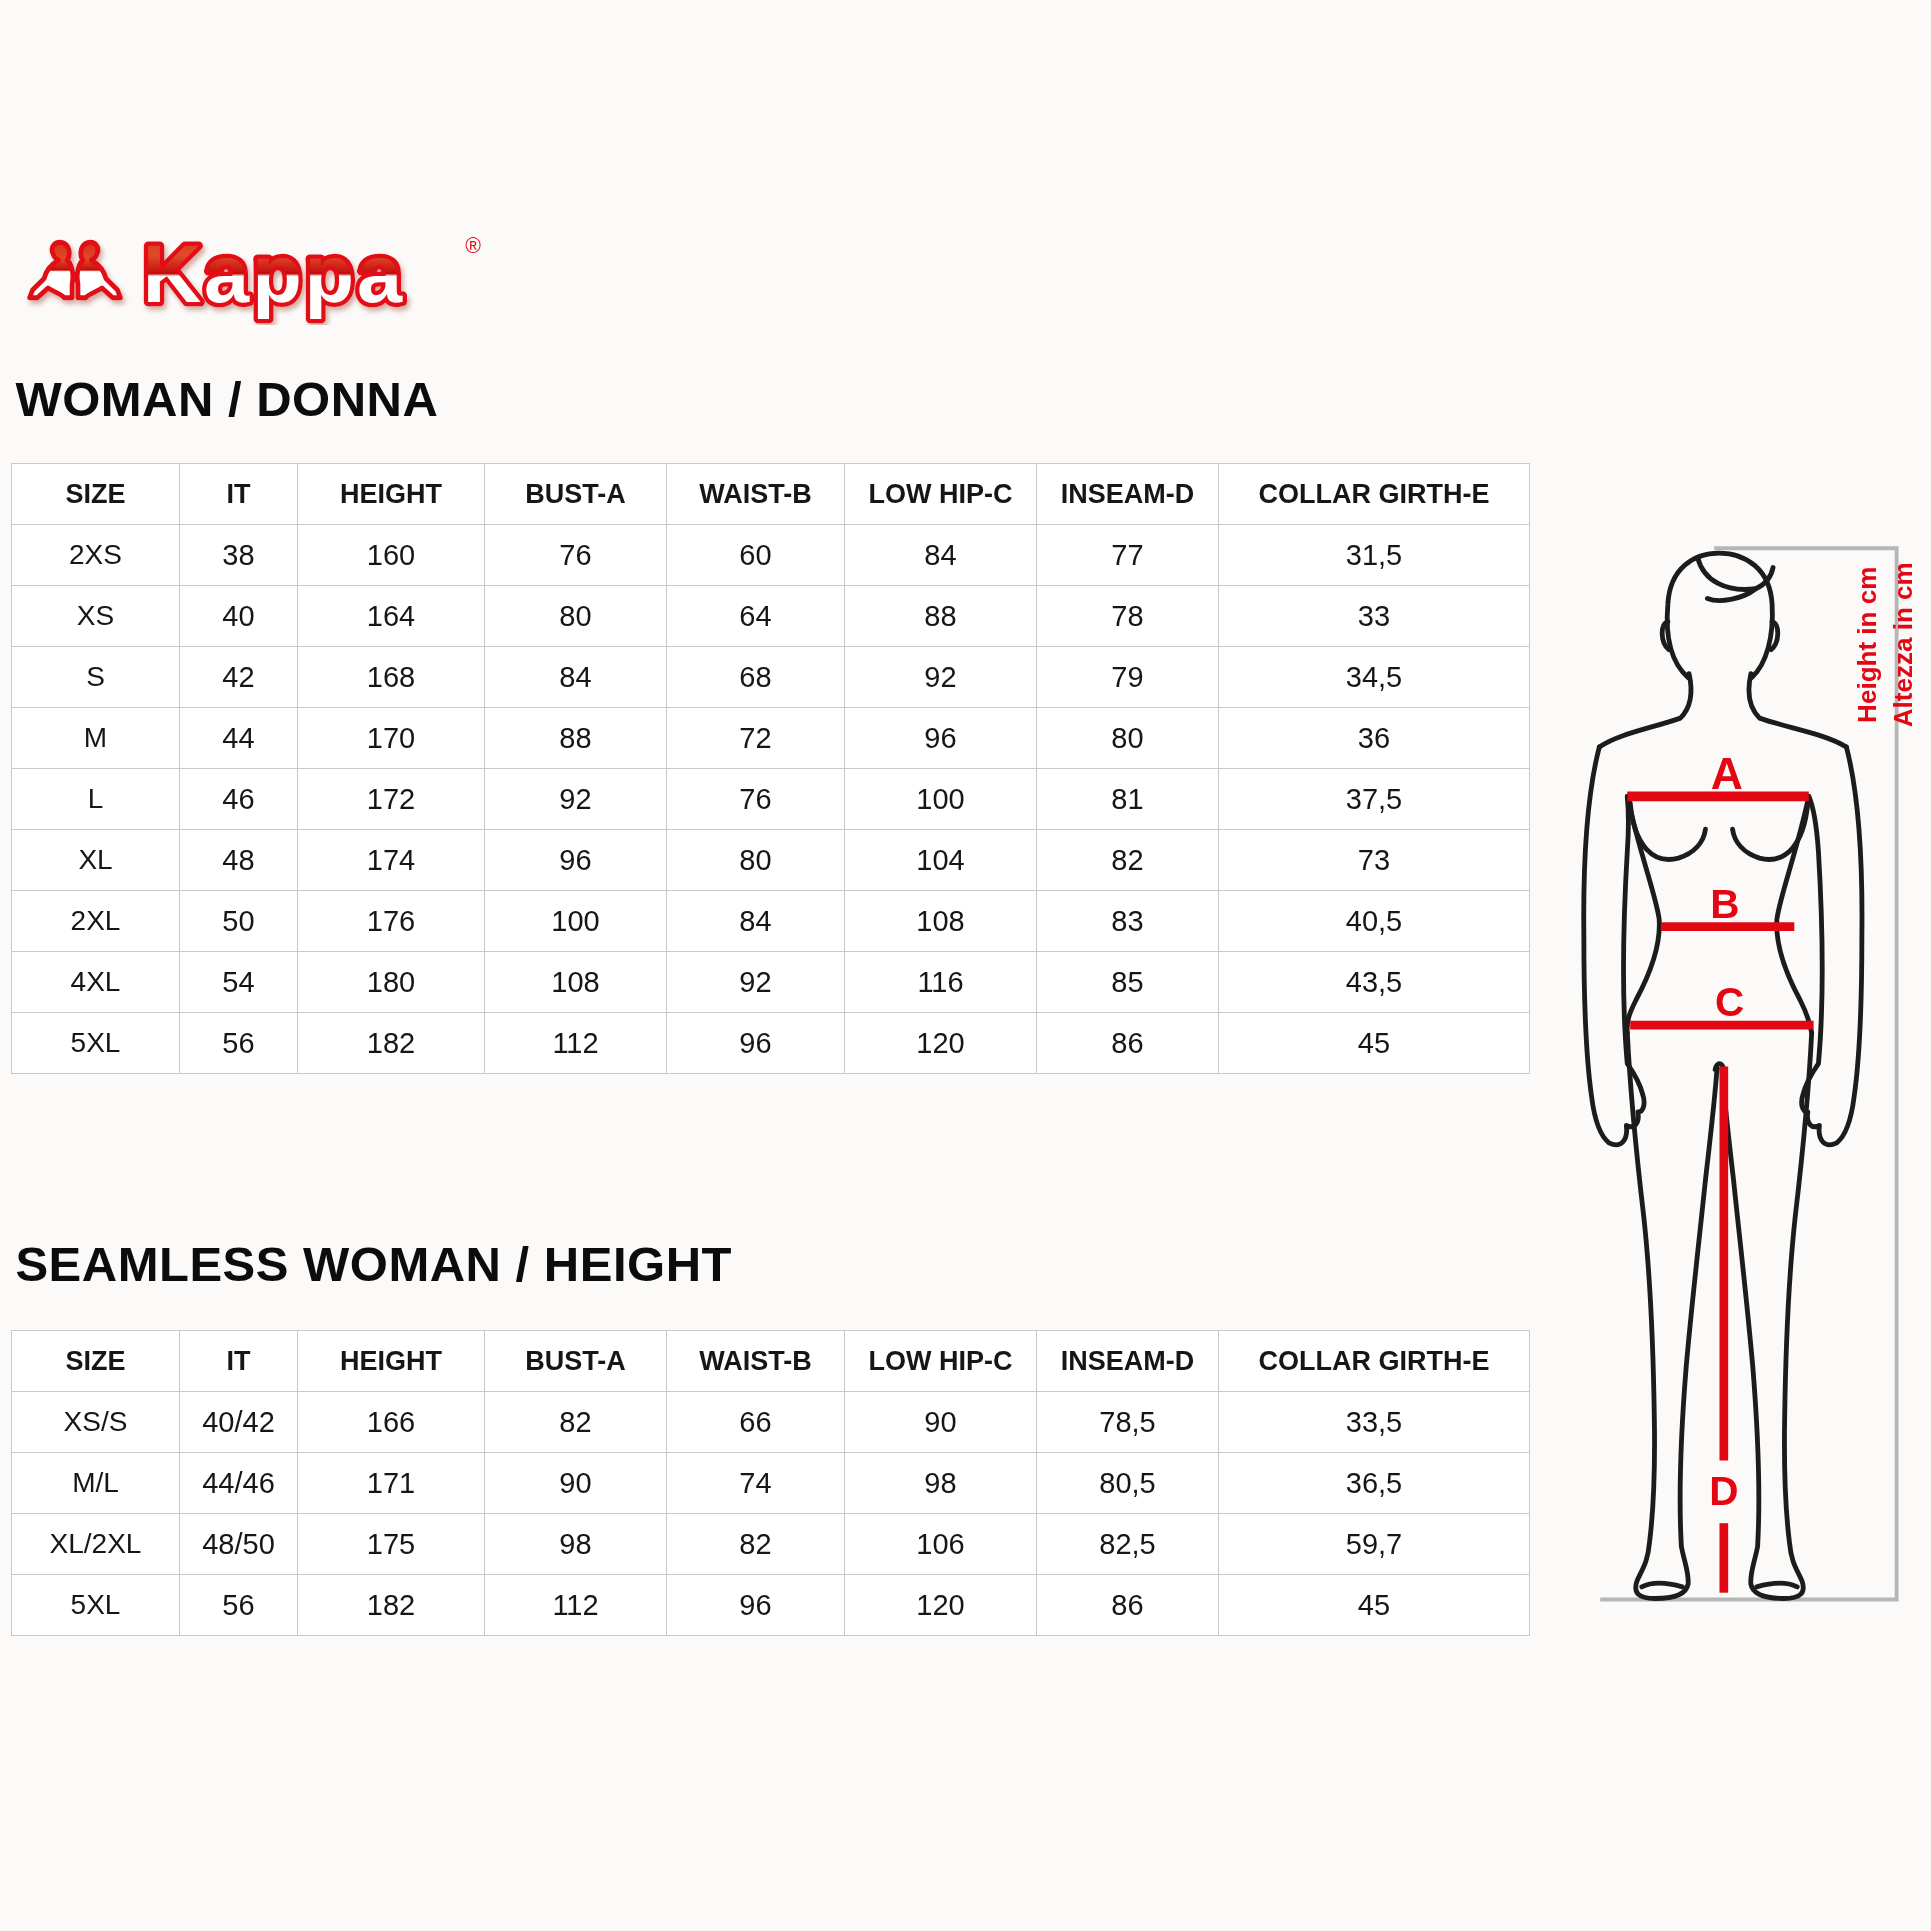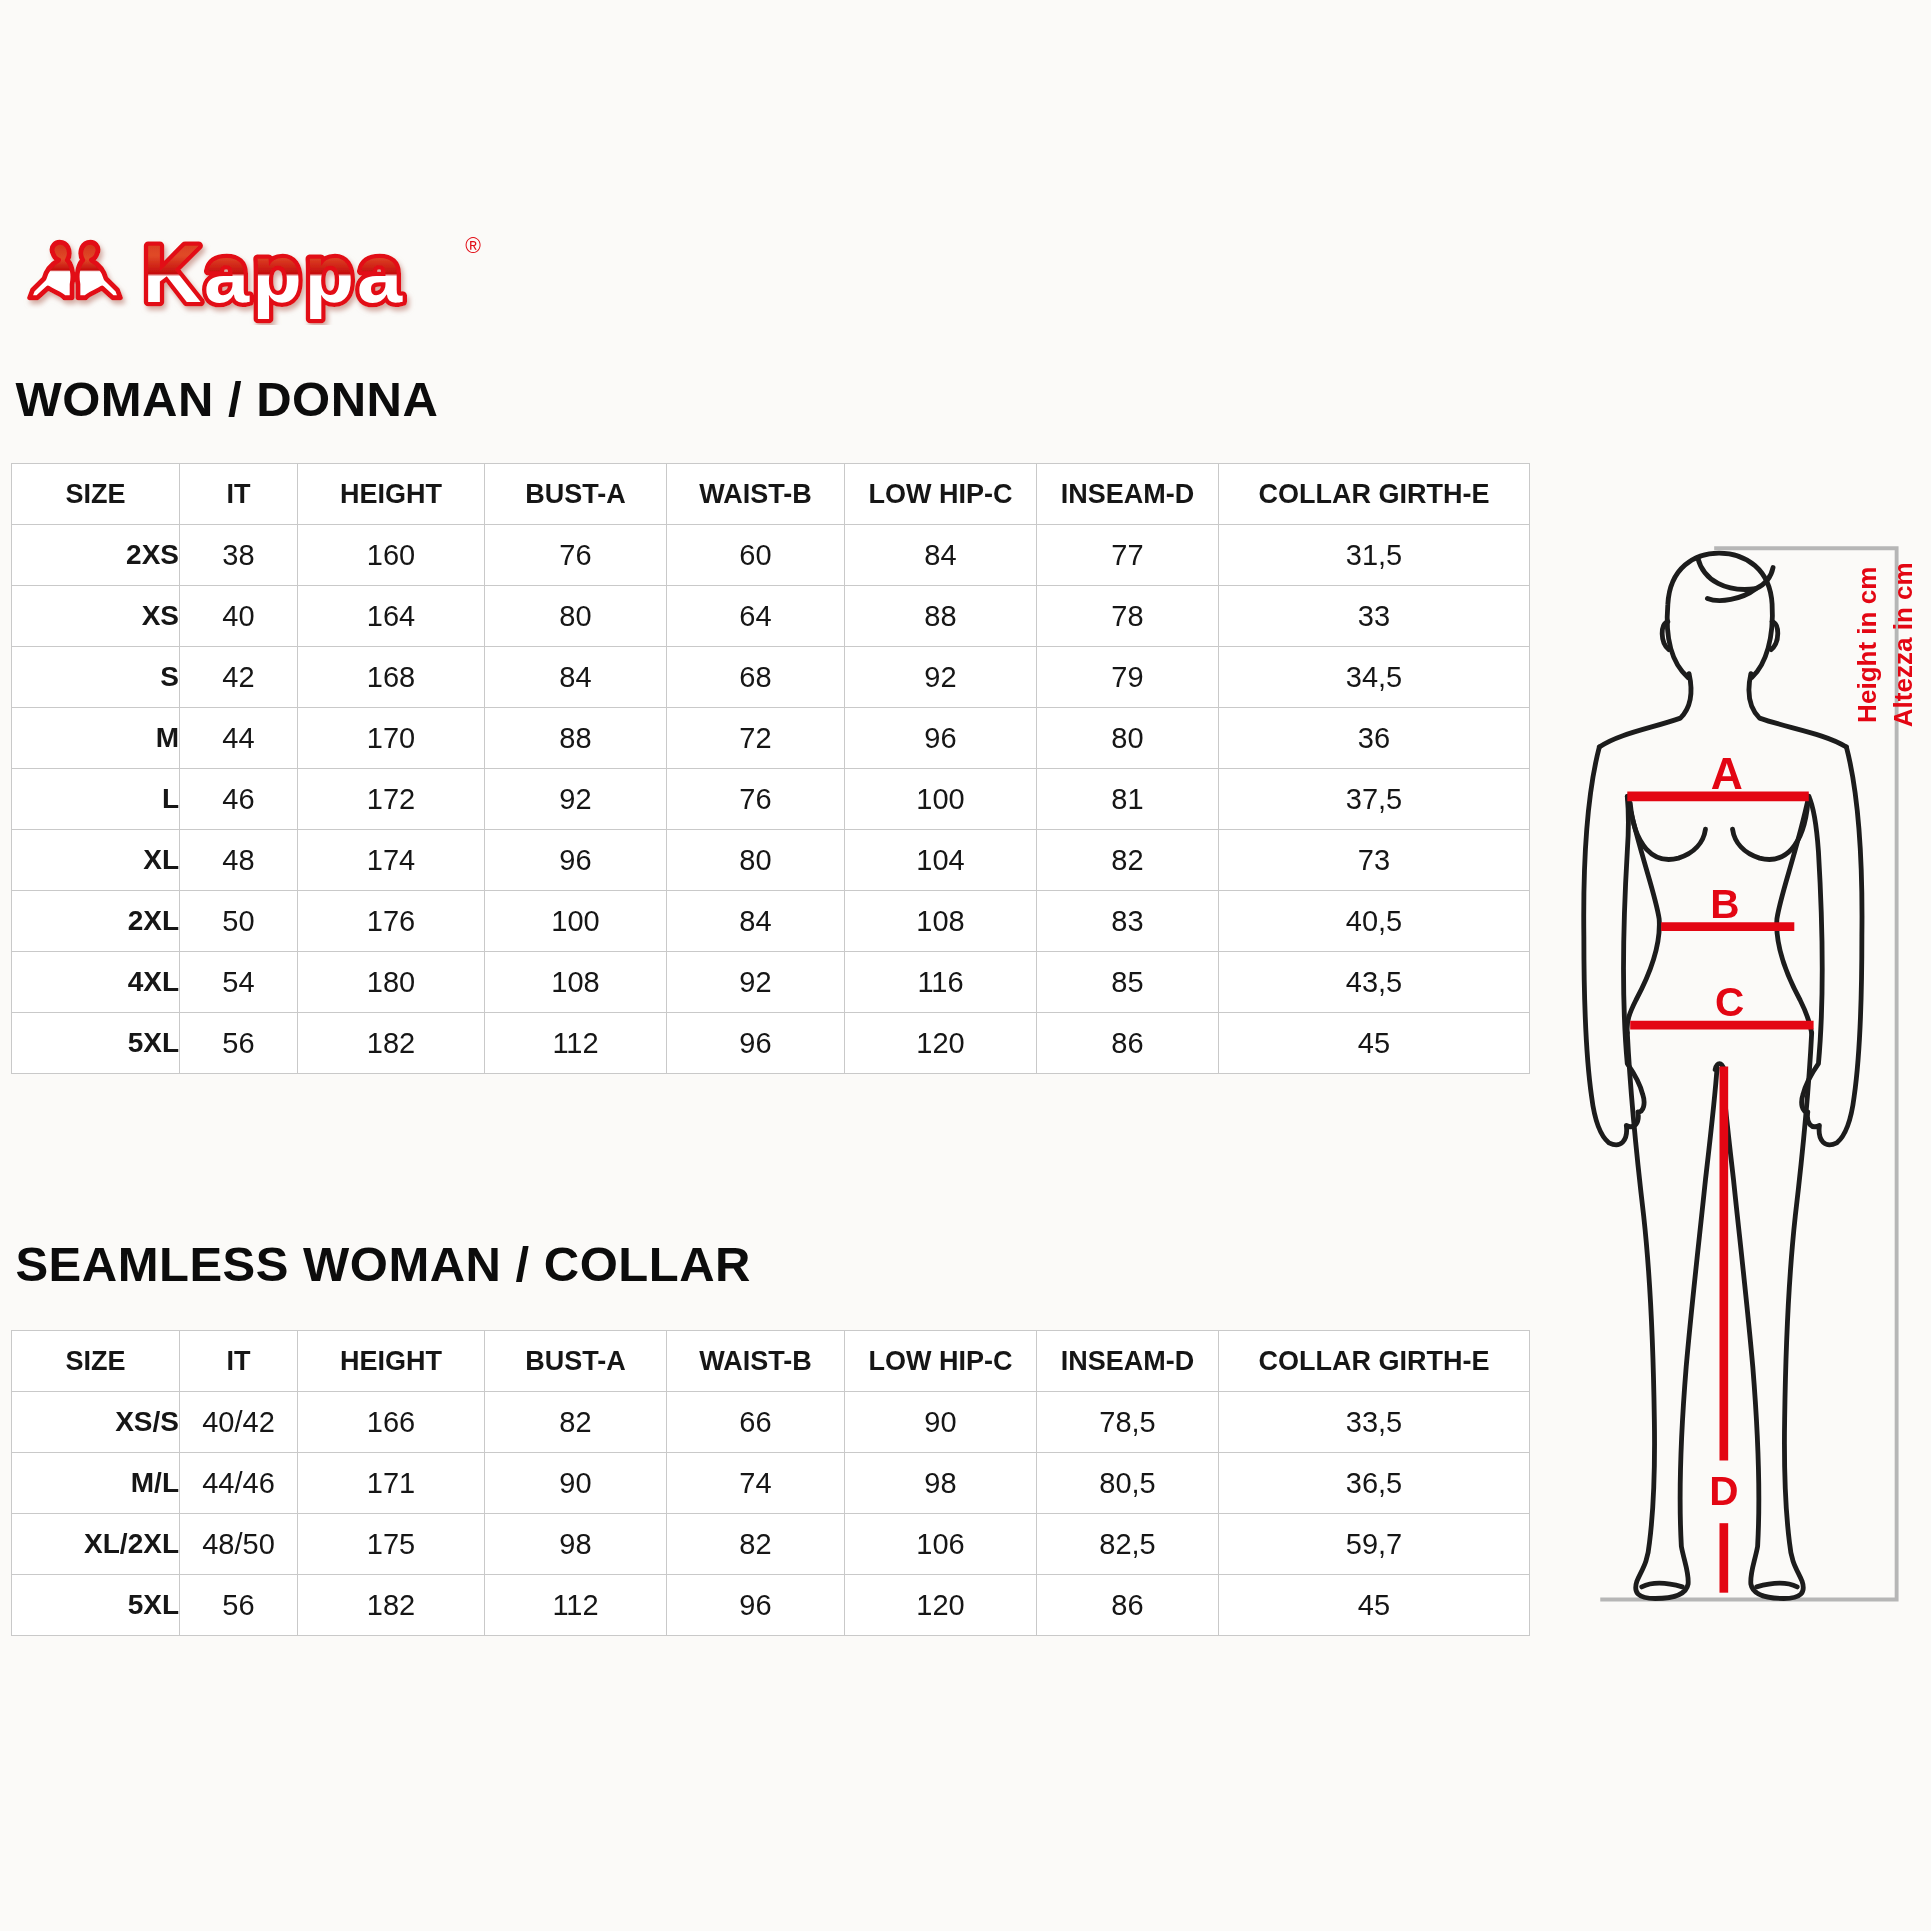--- a/index.html
+++ b/index.html
@@ -23,21 +23,21 @@
     position:absolute;left:11px;border-collapse:collapse;table-layout:fixed;
     width:1518px;background:#ef4444;
   }
   .table-woman{top:463px;}
   .table-seamless{top:1330px;}
   table.size-table th,table.size-table td{
     border:1.9px solid #c9c9c9;text-align:center;vertical-align:middle;
     padding:0;height:60px;font-size:29px;color:#161616;background:#fff;
   }
   table.size-table th{font-size:27px;font-weight:bold;letter-spacing:0;}
-  table.size-table td:first-child{font-weight:bold;font-size:28px;text-align:right;}
+  table.size-table td:first-child{font-weight:normal;font-size:28px;}
   
   .figure-svg{position:absolute;left:1572px;top:415px;width:350px;height:1197px;}
   .body-line{fill:none;stroke:#1c1c1c;stroke-width:5;stroke-linecap:round;stroke-linejoin:round;}
   .red-line{stroke:var(--red,#e30613);stroke-linecap:butt;fill:none;}
   .red-label{fill:var(--red,#e30613);font-family:"Liberation Sans",sans-serif;font-weight:bold;}
   .red-note{fill:var(--red,#e30613);font-family:"Liberation Sans",sans-serif;font-weight:bold;font-size:27px;}
   .gray-bracket{fill:none;stroke:var(--gray,#b6b6b6);stroke-width:4;}
   .logo-word{font-family:"Liberation Sans",sans-serif;font-weight:bold;letter-spacing:3px;}
 </style>
 </head>
@@ -180,21 +180,21 @@
           <td>182</td>
           <td>112</td>
           <td>96</td>
           <td>120</td>
           <td>86</td>
           <td>45</td>
         </tr>
       </tbody>
   </table>
 
-  <h2 class="section-heading heading-seamless">SEAMLESS WOMAN / COLLAR</h2>
+  <h2 class="section-heading heading-seamless">SEAMLESS WOMAN / HEIGHT</h2>
 
   <table class="size-table table-seamless">
     <colgroup>
       <col style="width:168px">
         <col style="width:118px">
         <col style="width:187px">
       <col style="width:182px">
         <col style="width:178px">
         <col style="width:192px">
       <col style="width:182px">

